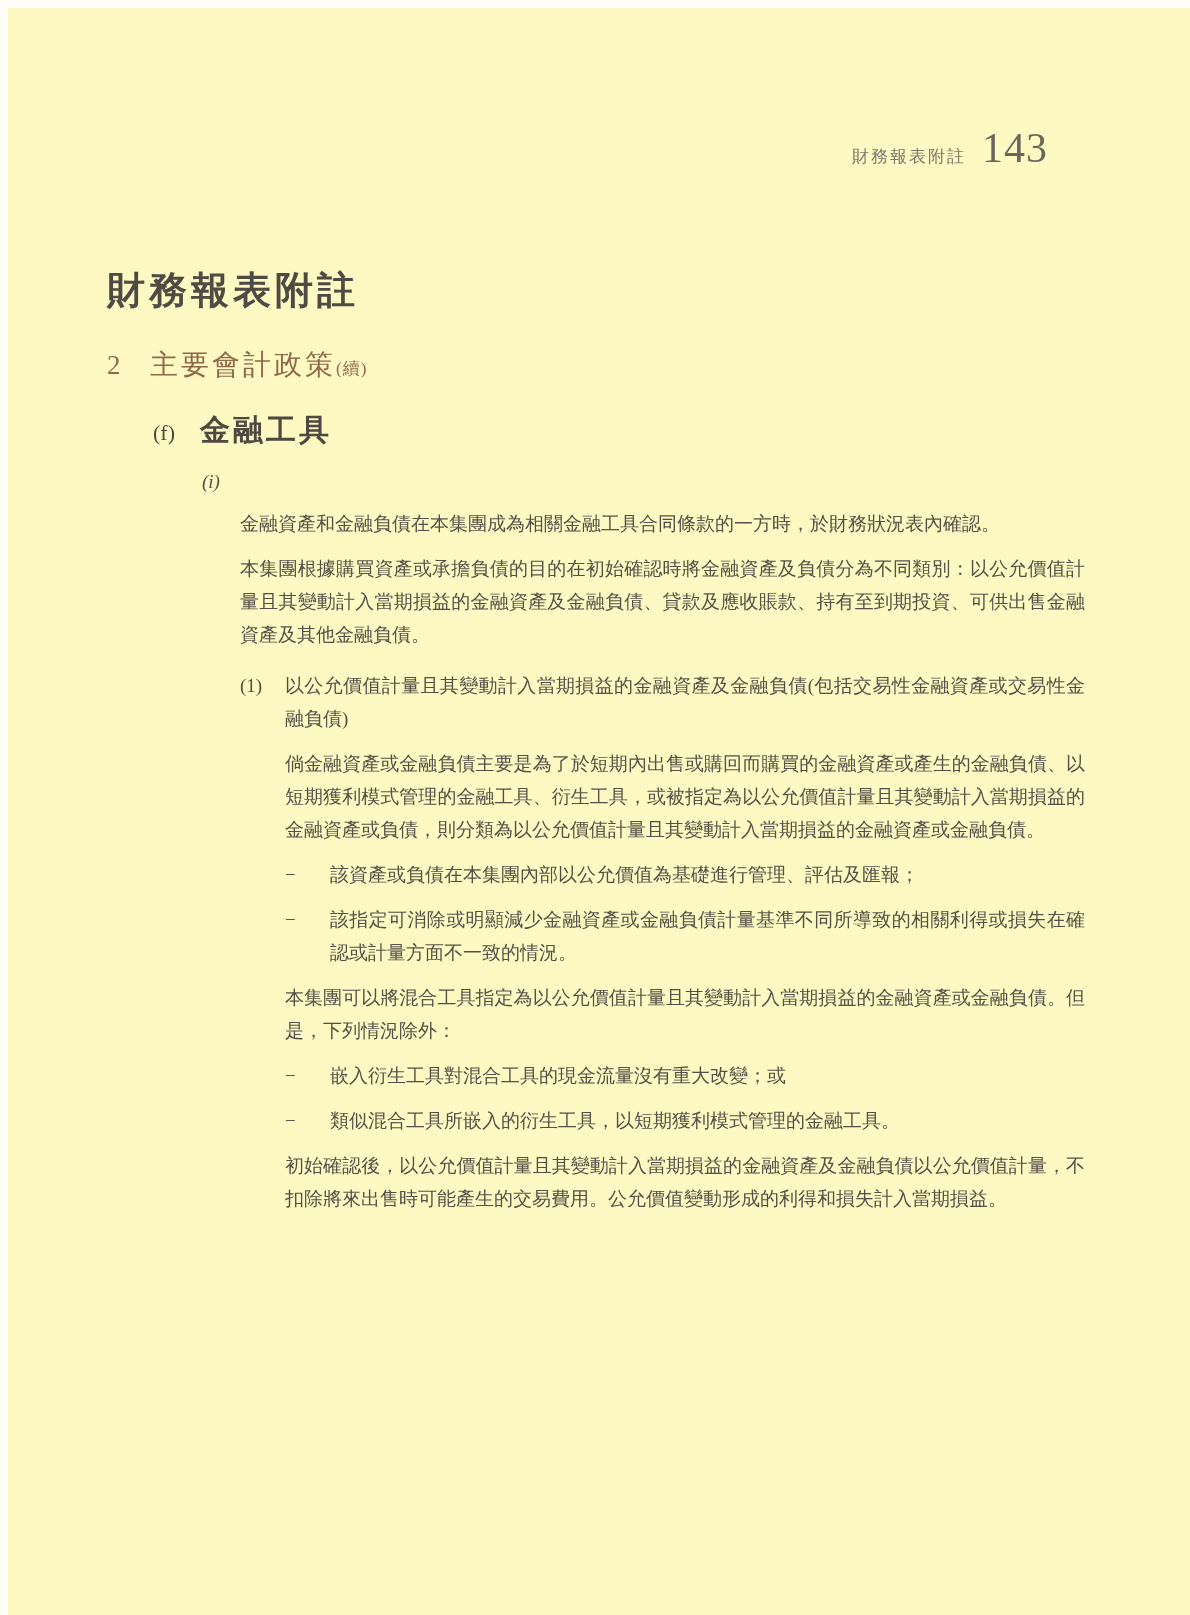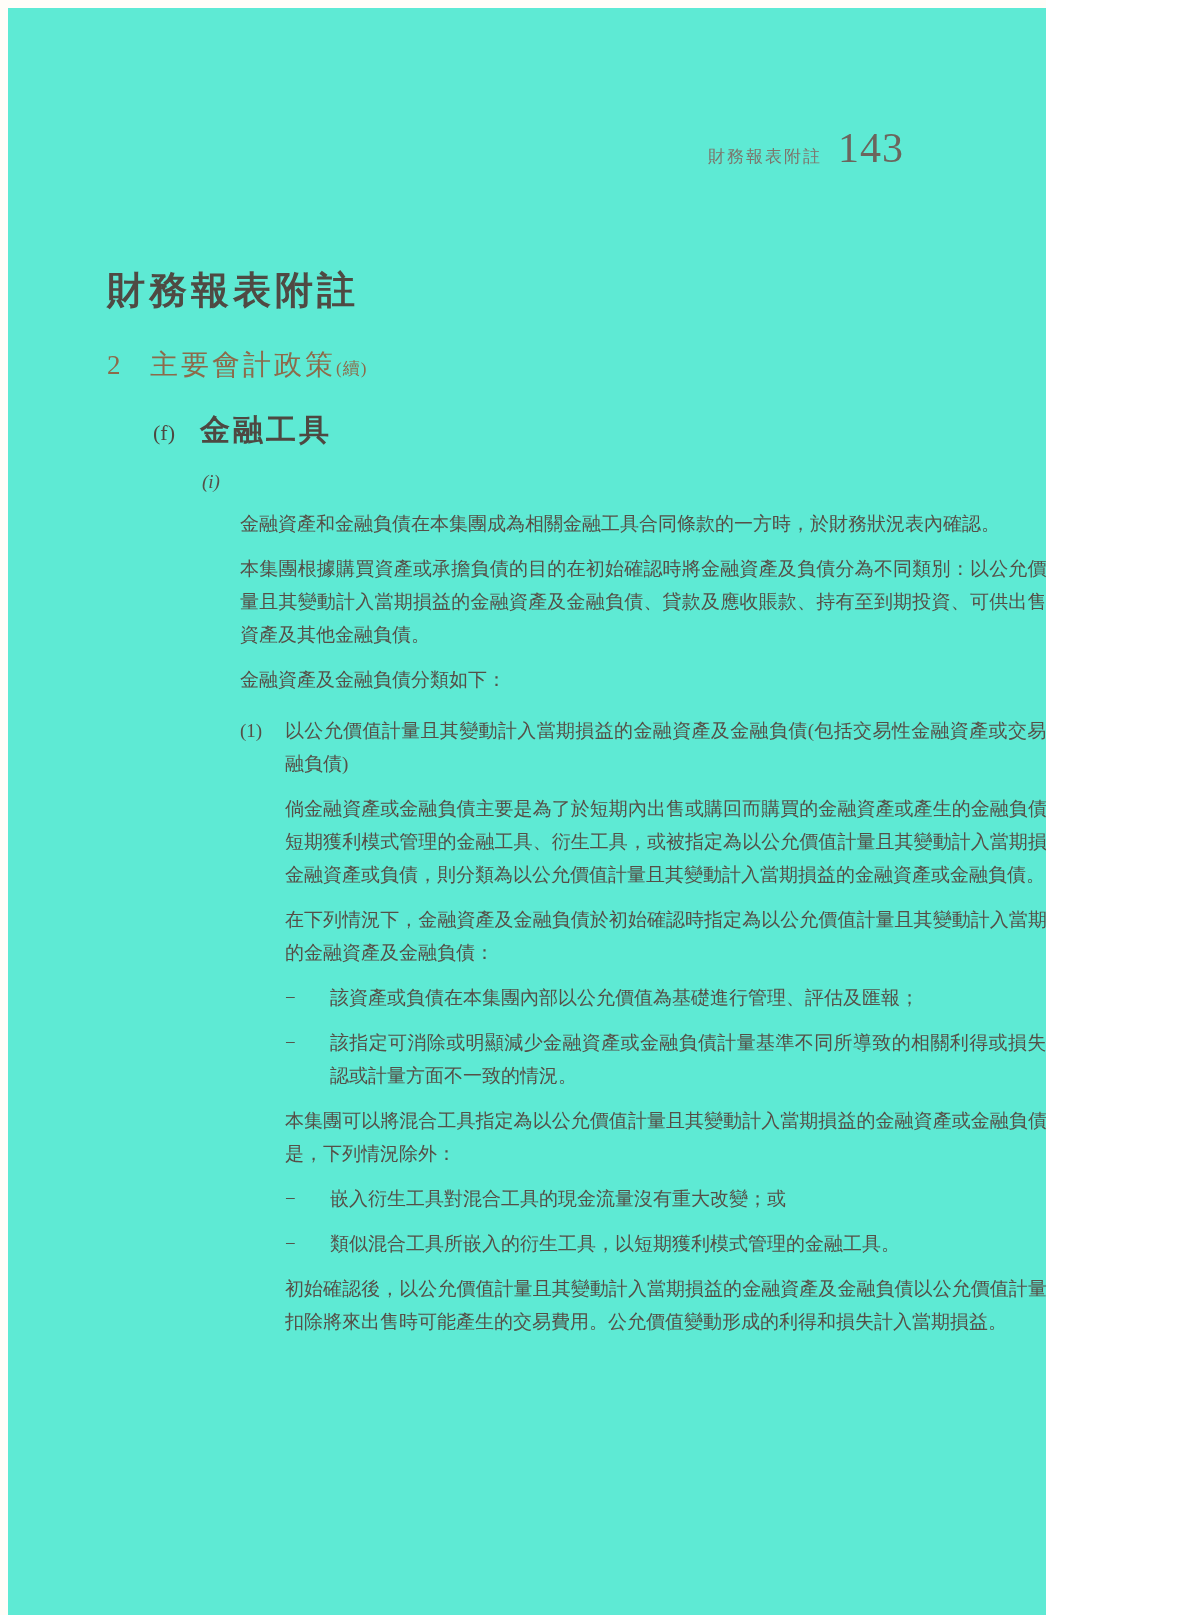--- a/index.html
+++ b/index.html
@@ -2,23 +2,23 @@
 <html lang="zh-Hant"><head>
 <meta charset="utf-8">
 <style>
   html, body {
     margin: 0;
     padding: 0;
     background: #ffffff;
   }
   .page {
     position: relative;
-    width: 1046px;
+    width: 1190px;
     height: 1615px;
-    background: #5eead4;
+    background: #fef9c3;
     font-family: "Liberation Serif", "DejaVu Serif", serif;
     color: #564f47;
     overflow: hidden;
   }
   .edge-top {
     position: absolute; top: 0; left: 0;
     width: 100%; height: 8px;
     background: #fffdf8;
   }
   .edge-left {
@@ -181,29 +181,27 @@
       <span class="sub-title">金融工具</span>
     </div>
 
     <div class="clause-heading">
       <span class="cl-label">(i)</span>
     </div>
 
     <div class="content">
       <p class="block">金融資產和金融負債在本集團成為相關金融工具合同條款的一方時，於財務狀況表內確認。</p>
       <p class="block">本集團根據購買資產或承擔負債的目的在初始確認時將金融資產及負債分為不同類別：以公允價值計量且其變動計入當期損益的金融資產及金融負債、貸款及應收賬款、持有至到期投資、可供出售金融資產及其他金融負債。</p>
-      <p class="block">金融資產及金融負債分類如下：</p>
 
       <div class="block block-numbered">
         <span class="num-label">(1)</span>
         <span class="num-text">以公允價值計量且其變動計入當期損益的金融資產及金融負債(包括交易性金融資產或交易性金融負債)</span>
       </div>
 
       <p class="block indent2">倘金融資產或金融負債主要是為了於短期內出售或購回而購買的金融資產或產生的金融負債、以短期獲利模式管理的金融工具、衍生工具，或被指定為以公允價值計量且其變動計入當期損益的金融資產或負債，則分類為以公允價值計量且其變動計入當期損益的金融資產或金融負債。</p>
-      <p class="block indent2">在下列情況下，金融資產及金融負債於初始確認時指定為以公允價值計量且其變動計入當期損益的金融資產及金融負債：</p>
 
       <div class="block block-bullet">
         <span class="bullet-marker">−</span>
         <span class="bullet-text">該資產或負債在本集團內部以公允價值為基礎進行管理、評估及匯報；</span>
       </div>
       <div class="block block-bullet">
         <span class="bullet-marker">−</span>
         <span class="bullet-text">該指定可消除或明顯減少金融資產或金融負債計量基準不同所導致的相關利得或損失在確認或計量方面不一致的情況。</span>
       </div>
 

